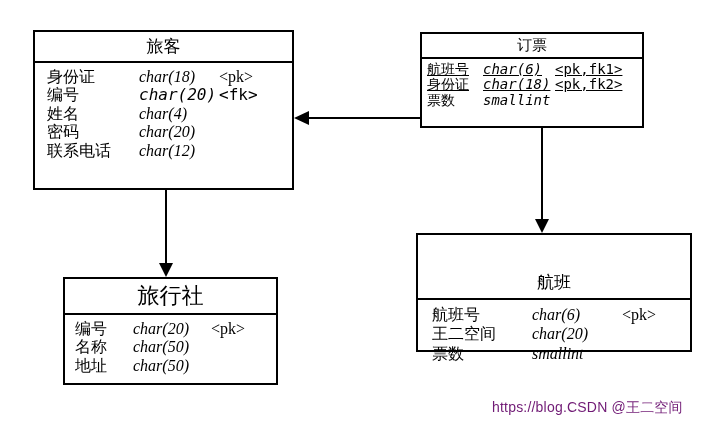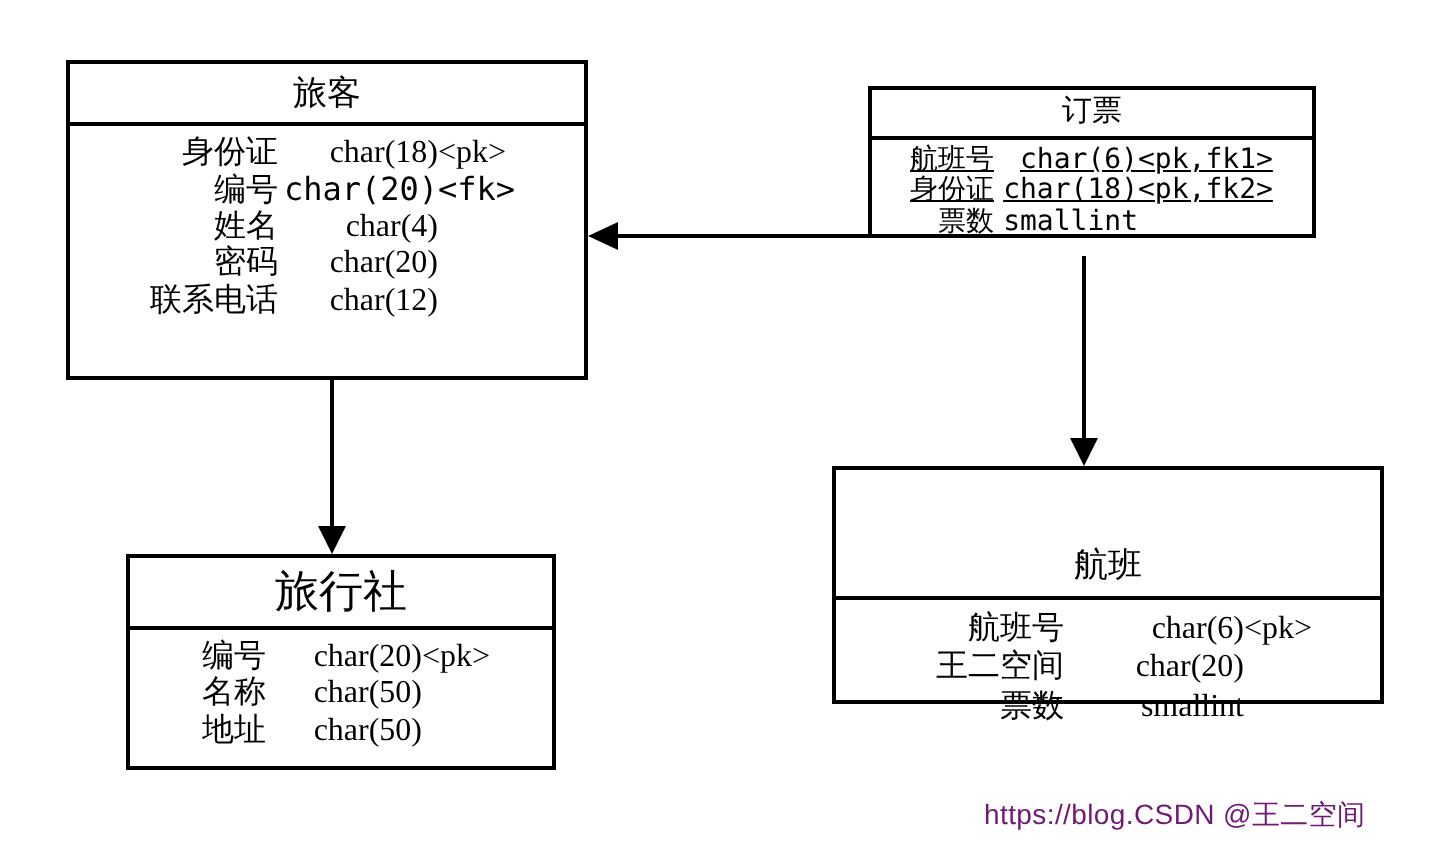--- a/index.html
+++ b/index.html
@@ -41,29 +41,28 @@
     padding: 5px 0 4px 0;
   }
   .attr-row {
     display: flex;
     align-items: baseline;
     white-space: nowrap;
     color: #000000;
     line-height: 1.03;
   }
   .attr-name { display: inline-block; }
-  .attr-type { display: inline-block; }
+  .attr-type { display: inline-block; font-style: italic; }
   .attr-key  { display: inline-block; }
 
   
   .f-serif .attr-name,
   .f-serif .attr-type,
   .f-serif .attr-key {
     font-family: "Liberation Serif", serif;
-    text-align: right;
   }
   
   .row-mono .attr-name,
   .row-mono .attr-type,
   .row-mono .attr-key {
     font-family: "DejaVu Sans Mono", monospace;
   }
   .row-underline .attr-name,
   .row-underline .attr-type,
   .row-underline .attr-key {
@@ -75,21 +74,21 @@
   #entity-passenger {
     left: 33px; top: 30px; width: 261px; height: 160px;
   }
   #entity-passenger .entity-title { font-size: 17px; padding: 6px 0 6px 0; }
   #entity-passenger .entity-body  { padding-top: 6px; }
   #entity-passenger .attr-row     { font-size: 16px; padding: 0 0 2px 12px; }
   #entity-passenger .attr-name    { width: 92px; }
   #entity-passenger .attr-type    { width: 80px; }
 
   #entity-booking {
-    left: 434px; top: 32px; width: 224px; height: 76px; margin-top: 11px;
+    left: 420px; top: 32px; width: 224px; height: 96px;
   }
   #entity-booking .entity-title { font-size: 15px; padding: 4px 0 4px 0; }
   #entity-booking .entity-body  { padding-top: 3px; }
   #entity-booking .attr-row     { font-size: 14px; padding: 0 0 1px 5px; }
   #entity-booking .attr-name    { width: 56px; }
   #entity-booking .attr-type    { width: 72px; }
 
   #entity-agency {
     left: 63px; top: 277px; width: 215px; height: 108px;
   }

